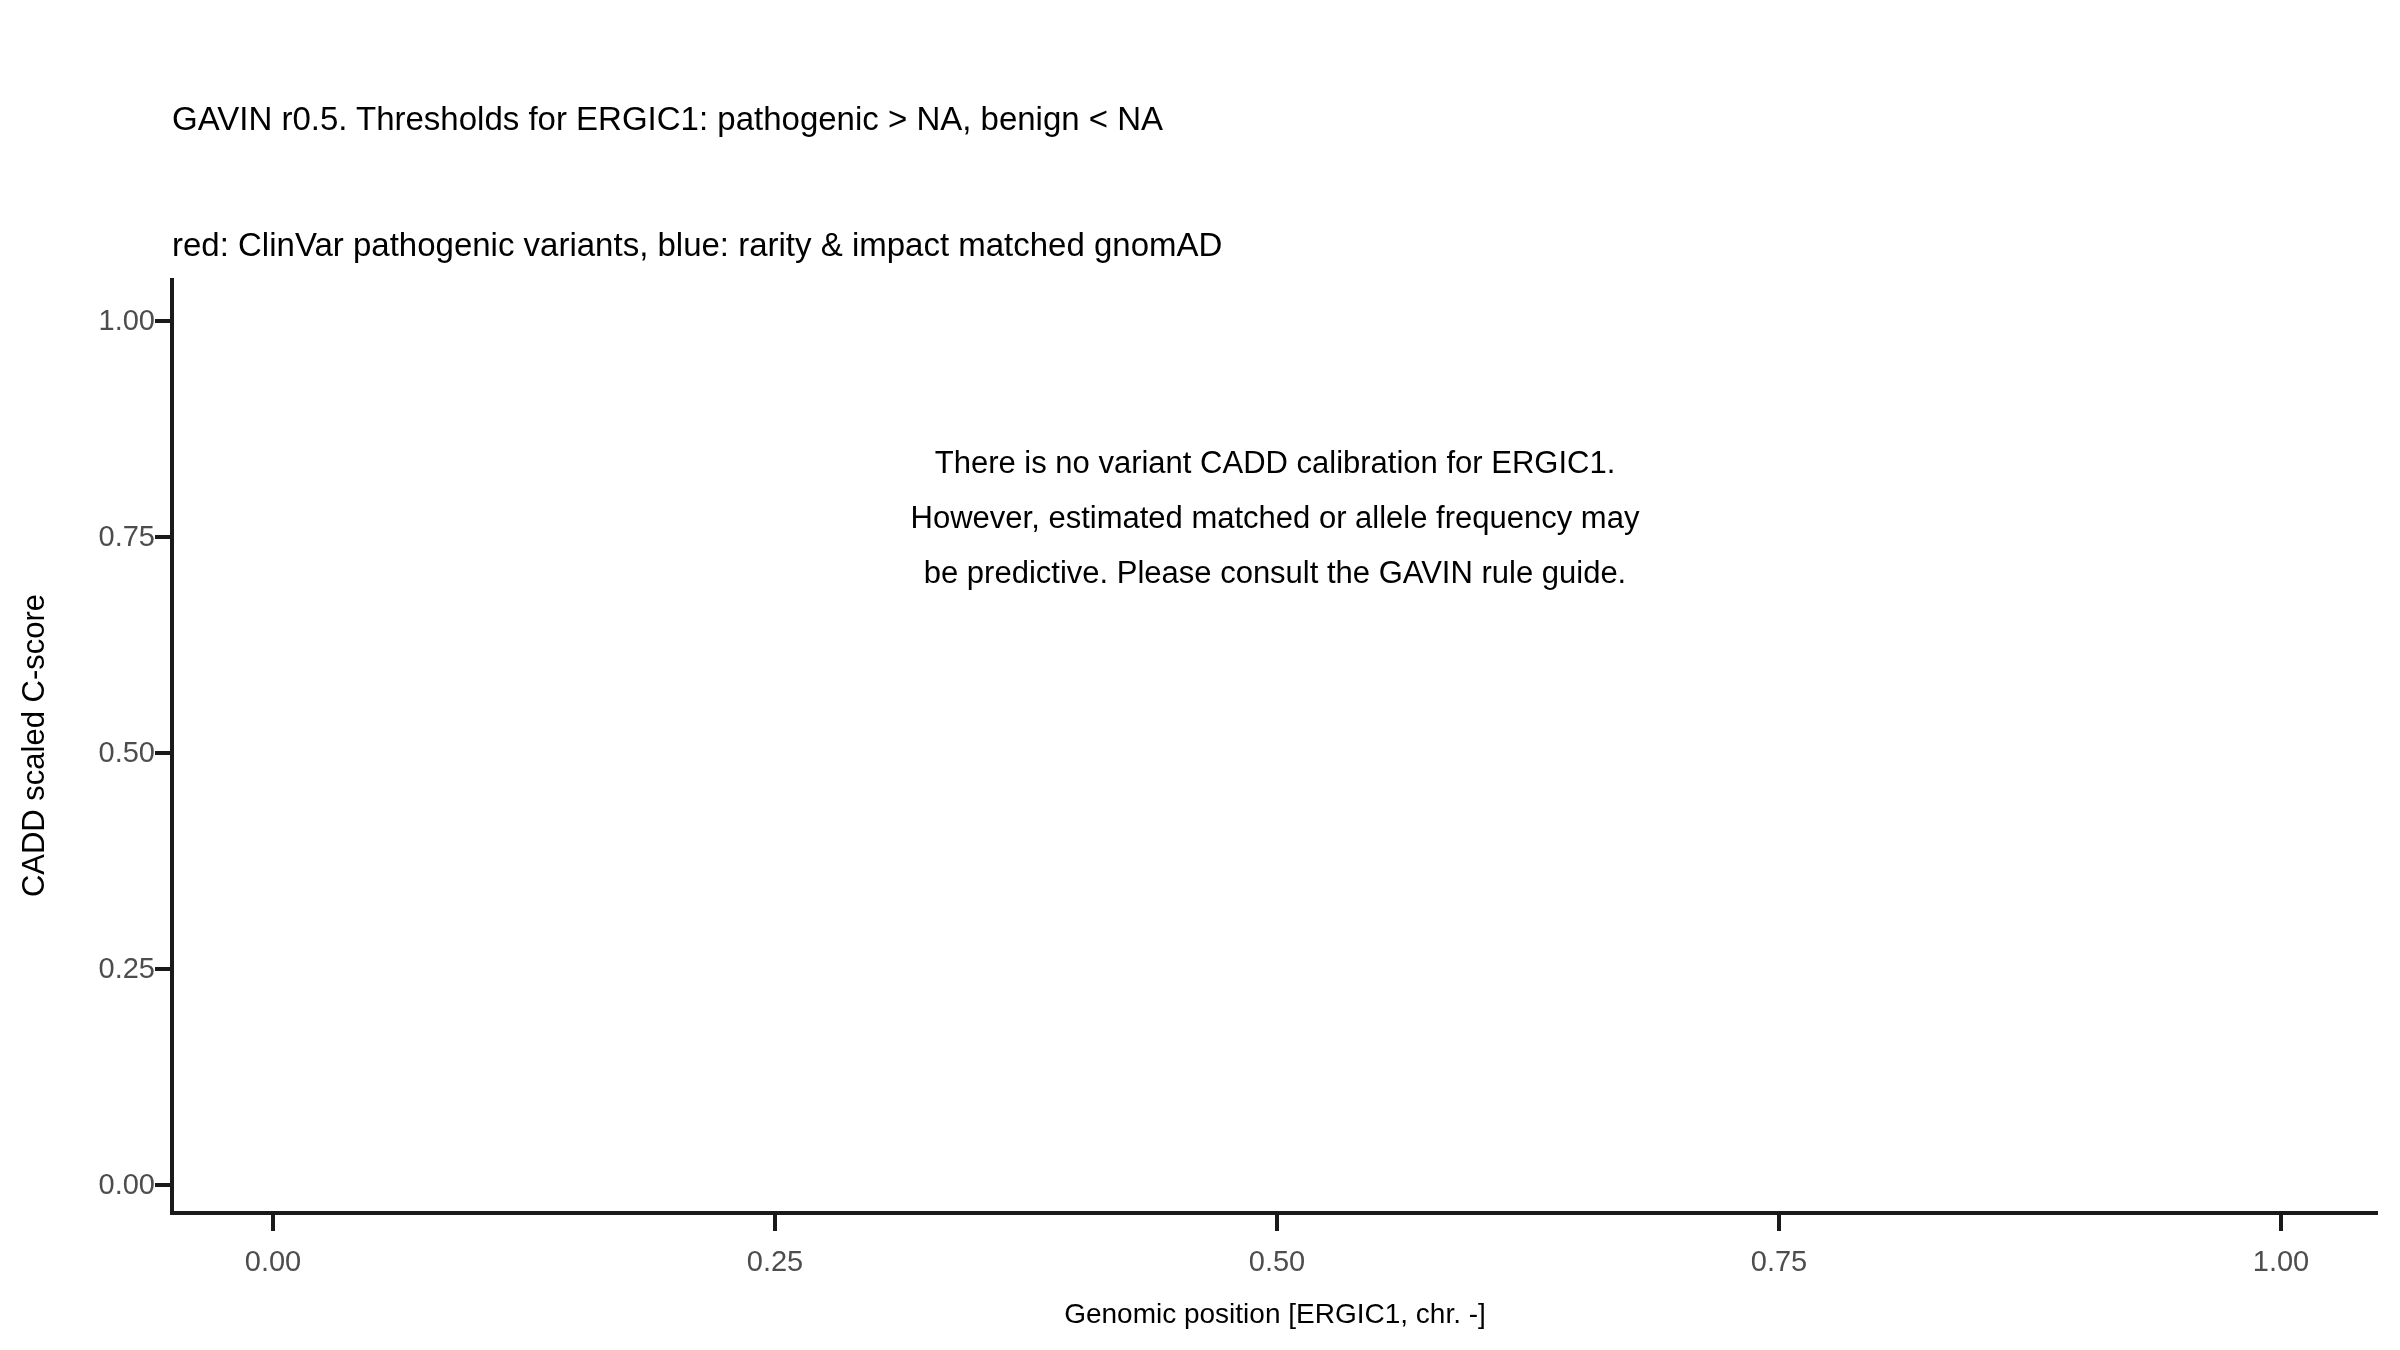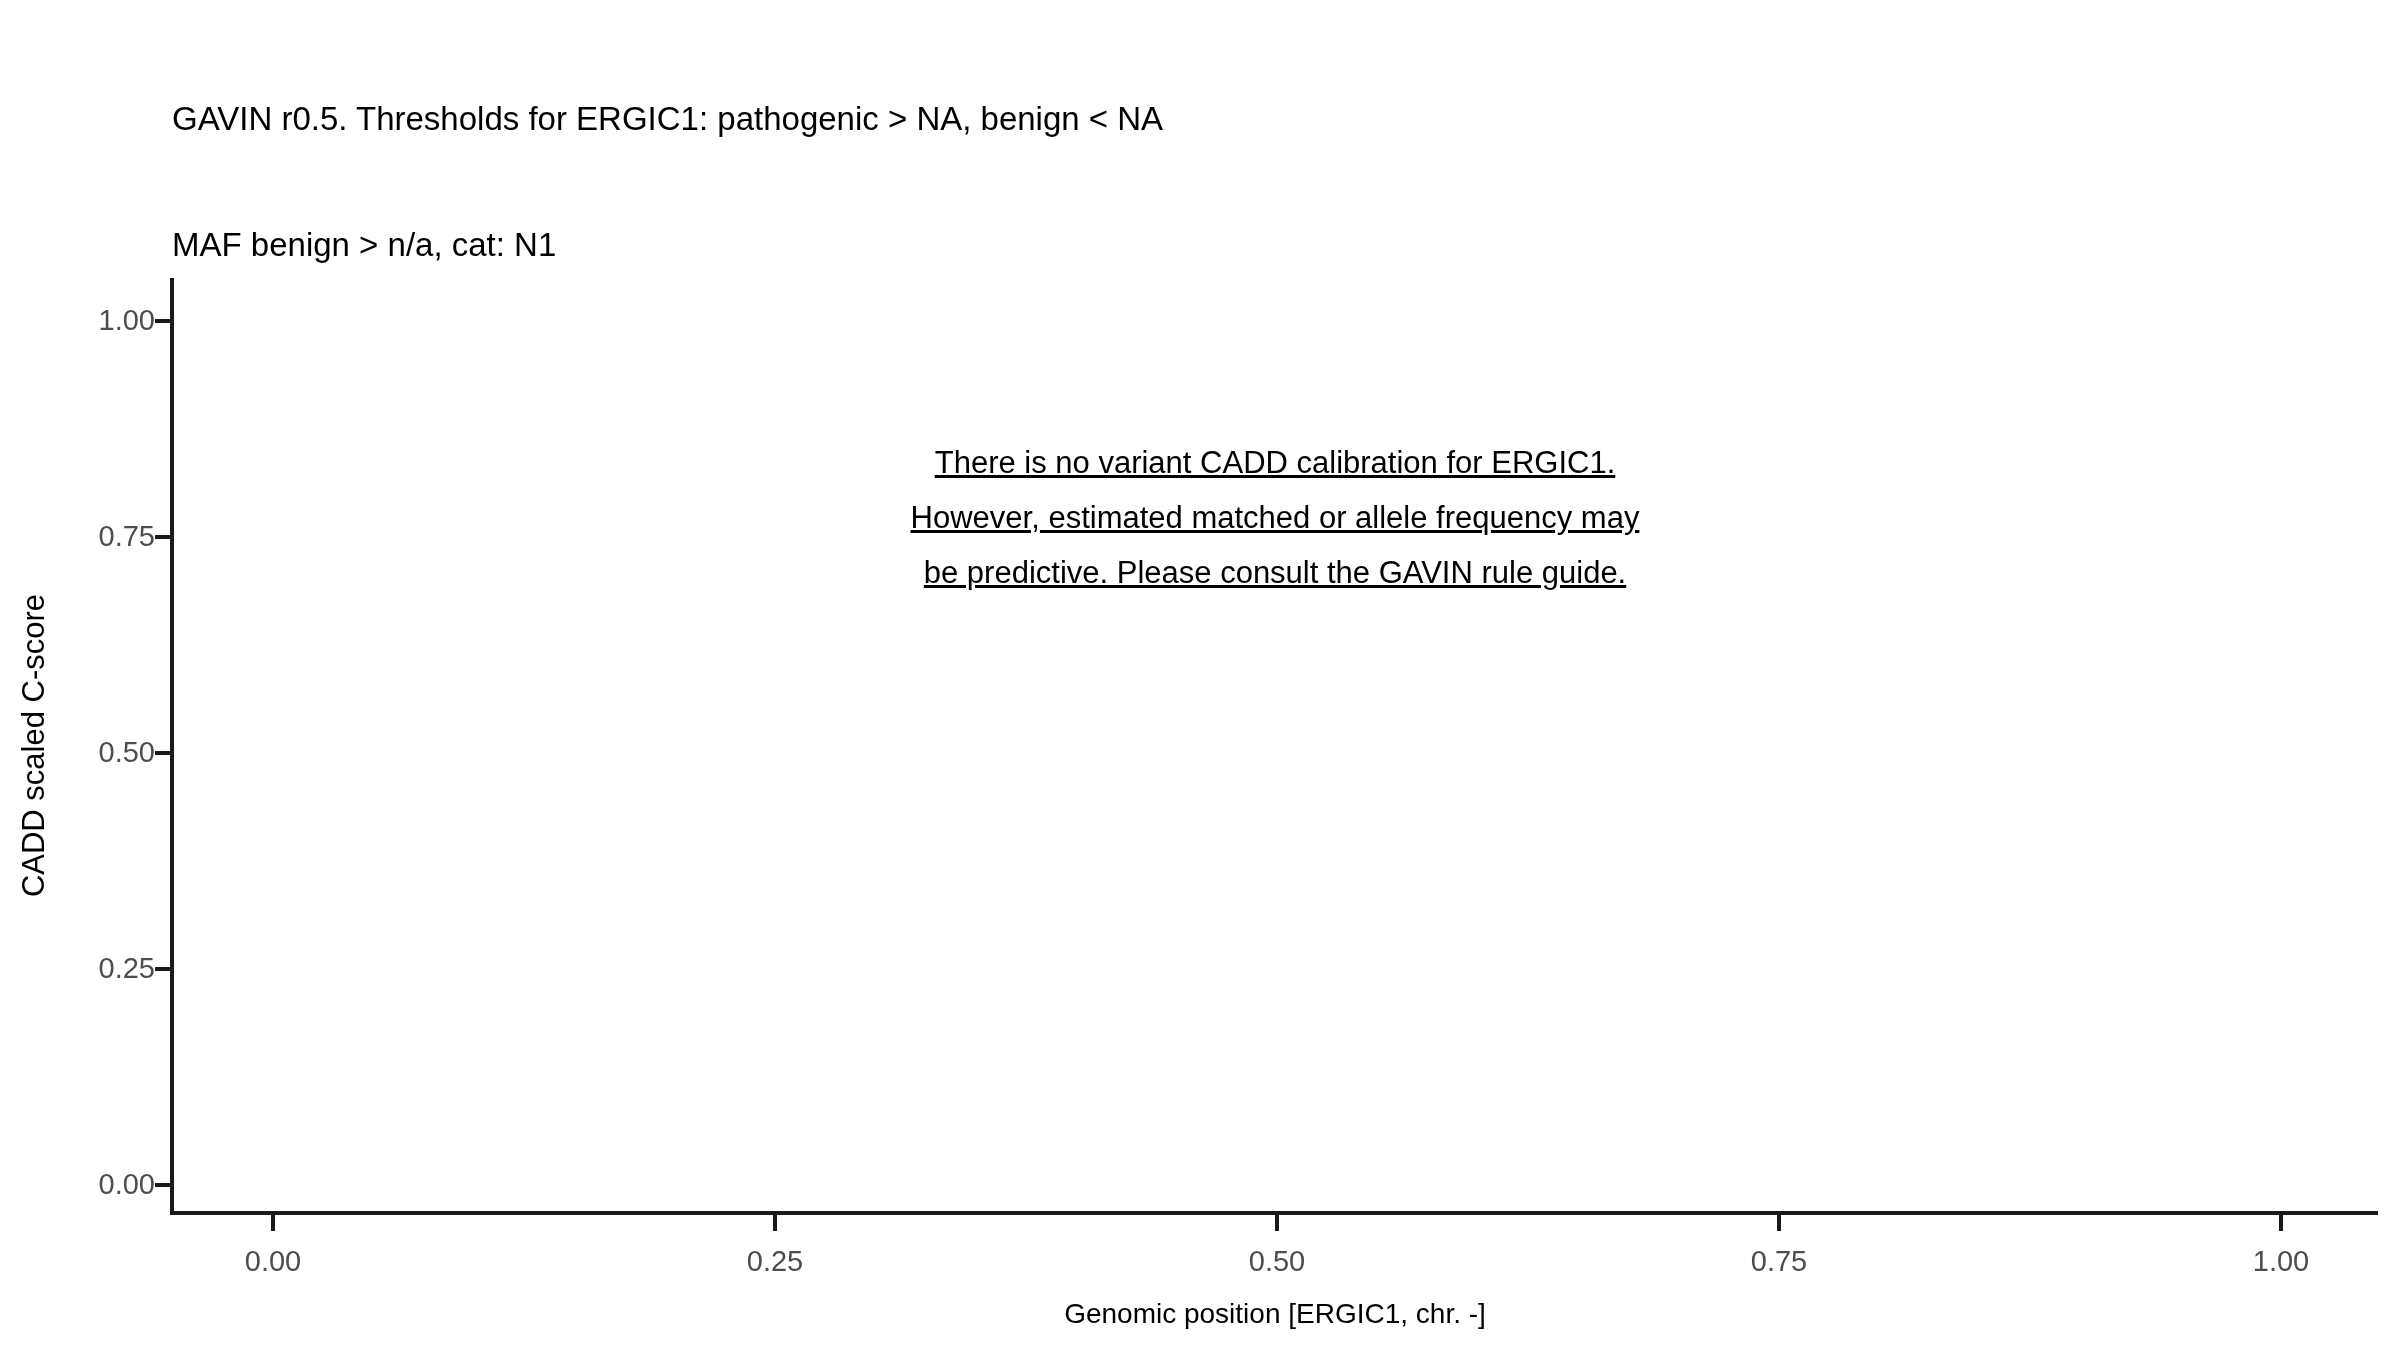--- a/index.html
+++ b/index.html
@@ -138,35 +138,33 @@
   
   .annotation {
     position: absolute;
     left: 172px;
     top: 435px;
     width: 2206px;
     text-align: center;
     font-size: 31px;
     line-height: 55px;
     color: #000000;
-    text-decoration: underline;
   }
   .annotation .ann-line {
     display: block;
     white-space: pre;
   }
 </style>
 </head>
 <body>
 
 <div id="plot-root">
 
   <div class="plot-title">
     <span class="title-line">GAVIN r0.5. Thresholds for ERGIC1: pathogenic &gt; NA, benign &lt; NA</span>
-    <span class="title-line">MAF benign &gt; n/a, cat: N1</span>
     <span class="title-line">red: ClinVar pathogenic variants, blue: rarity &amp; impact matched gnomAD</span>
     <span class="title-line">variants, green: RefSeq exons, grey: genome-wide fallback threshold</span>
   </div>
 
   <div id="panel"></div>
 
   <div class="axis-line-y"></div>
   <div class="axis-line-x"></div>
 
   <div class="ytick" style="top:1183px;"></div>

